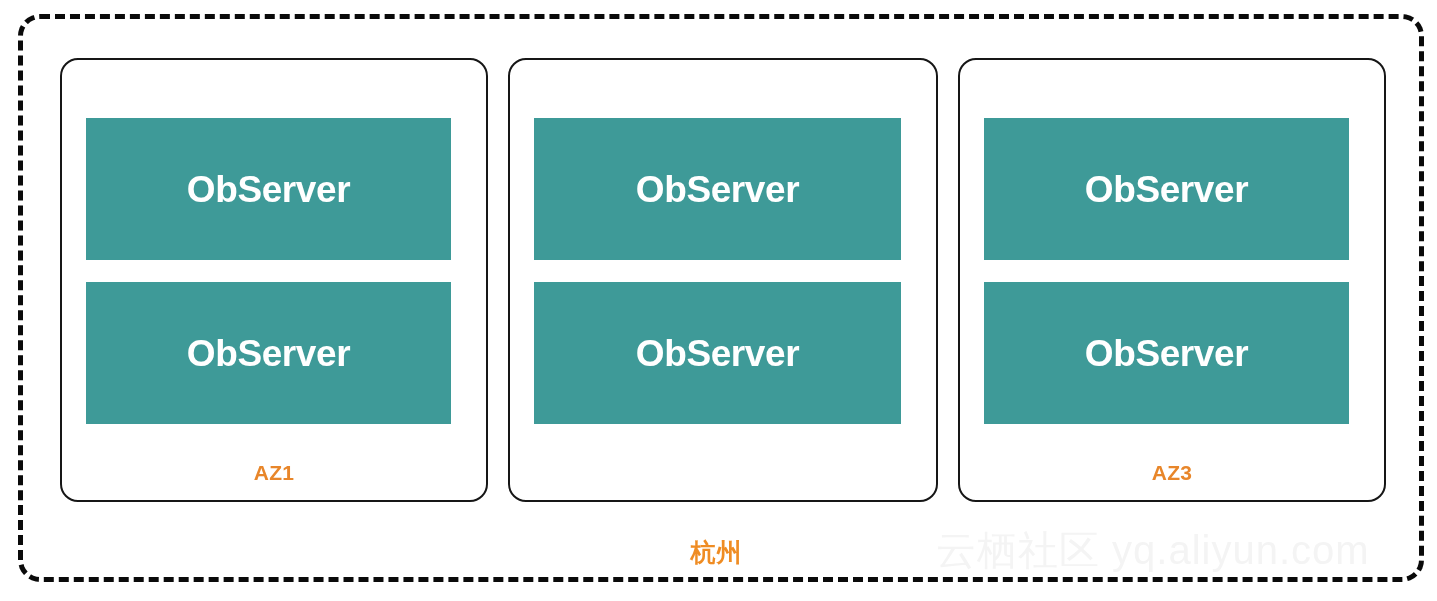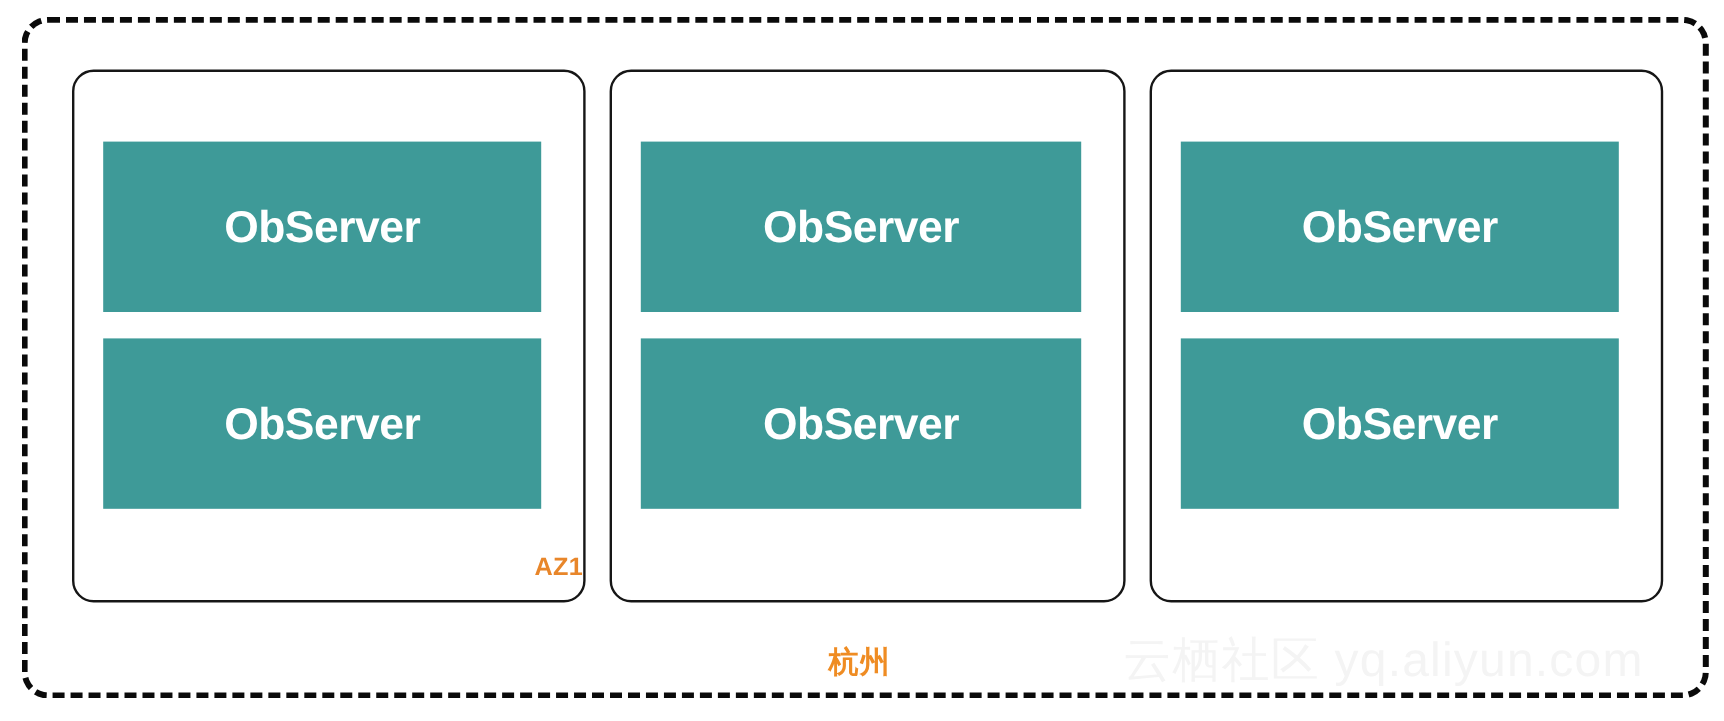--- a/index.html
+++ b/index.html
@@ -71,21 +71,21 @@
     line-height: 1;
     font-family: "Liberation Sans", "DejaVu Sans", sans-serif;
   }
 
   
   .az-caption {
     position: absolute;
     left: 0;
     right: 0;
     top: 402px;
-    text-align: right;
+    text-align: center;
     color: #e8862a;
     font-size: 21px;
     font-weight: bold;
     letter-spacing: 0.3px;
     line-height: 1;
   }
 
   
   .region-caption {
     position: absolute;
@@ -143,19 +143,20 @@
     </div>
   </div>
 
   <div class="az-box az-3">
     <div class="node node-top">
       <span class="node-label">ObServer</span>
     </div>
     <div class="node node-bottom">
       <span class="node-label">ObServer</span>
     </div>
+    <div class="az-caption">AZ3</div>
   </div>
 
 </div>
 
 <div class="region-caption">杭州</div>
 
 <div class="watermark">云栖社区 yq.aliyun.com</div>
 
 </body></html>

